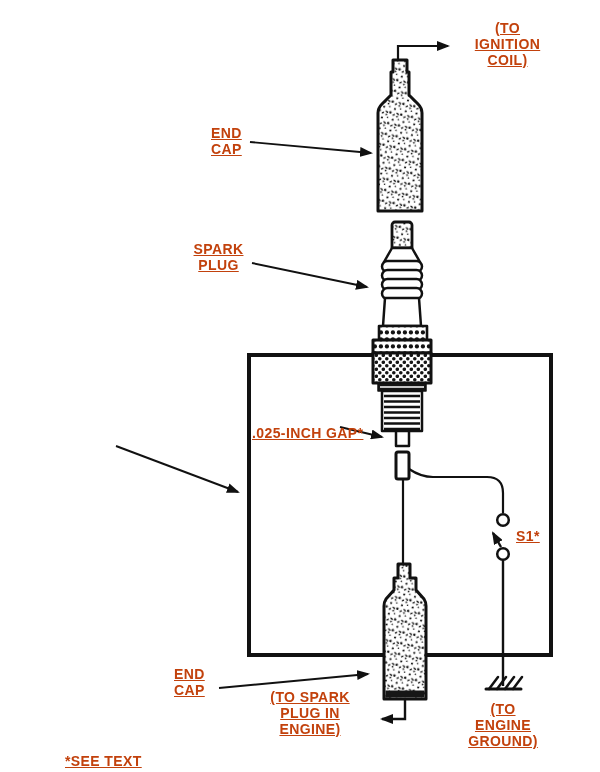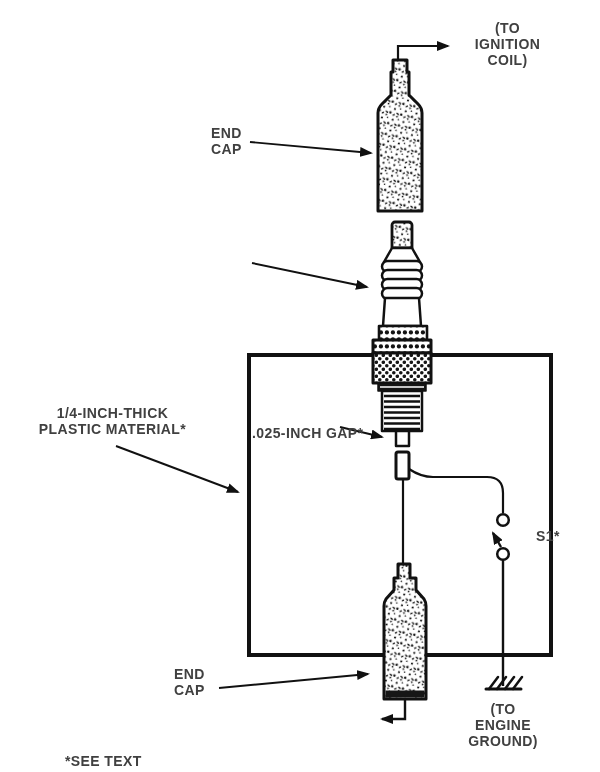--- a/index.html
+++ b/index.html
@@ -7,22 +7,23 @@
     position:relative;
     width:600px;height:772px;
     background:#ffffff;
     overflow:hidden;
     font-family:"Liberation Sans", sans-serif;
   }
   .diagram-svg{position:absolute;left:0;top:0;z-index:1;}
   .lbl{
     position:absolute;z-index:2;
     font-weight:bold;font-size:14px;line-height:16px;
-    letter-spacing:0.4px;color:#404040;
+    letter-spacing:0.4px;color:#c2410c;
     white-space:pre-line;
+    text-decoration:underline;
   }
   .ctr{text-align:center;}
 </style>
 </head>
 <body>
 
 <div class="canvas">
 
   <svg class="diagram-svg" width="600" height="772" viewBox="0 0 600 772">
     <defs>
@@ -141,31 +142,34 @@
     </g>
   </svg>
 
   <div class="lbl ctr" style="left:450px;top:20px;width:115px;">(TO
 IGNITION
 COIL)</div>
 
   <div class="lbl" style="left:211px;top:125px;">END
 CAP</div>
 
+  <div class="lbl ctr" style="left:170px;top:241px;width:97px;">SPARK
+PLUG</div>
 
   <div class="lbl" style="left:252px;top:406px;margin-top:19px;">.025-INCH GAP*</div>
 
-  <div class="lbl ctr" style="left:30px;top:405px;width:165px;">1/4-INCH-THICK
-PLASTIC MATERIAL*</div>
 
-  <div class="lbl" style="left:536px;top:528px;">S1*</div>
+  <div class="lbl" style="left:516px;top:528px;">S1*</div>
 
   <div class="lbl" style="left:174px;top:666px;">END
 CAP</div>
 
+  <div class="lbl ctr" style="left:256px;top:689px;width:108px;">(TO SPARK
+PLUG IN
+ENGINE)</div>
 
   <div class="lbl ctr" style="left:448px;top:701px;width:110px;">(TO
 ENGINE
 GROUND)</div>
 
   <div class="lbl" style="left:65px;top:753px;">*SEE TEXT</div>
 
 </div>
 
 </body></html>

